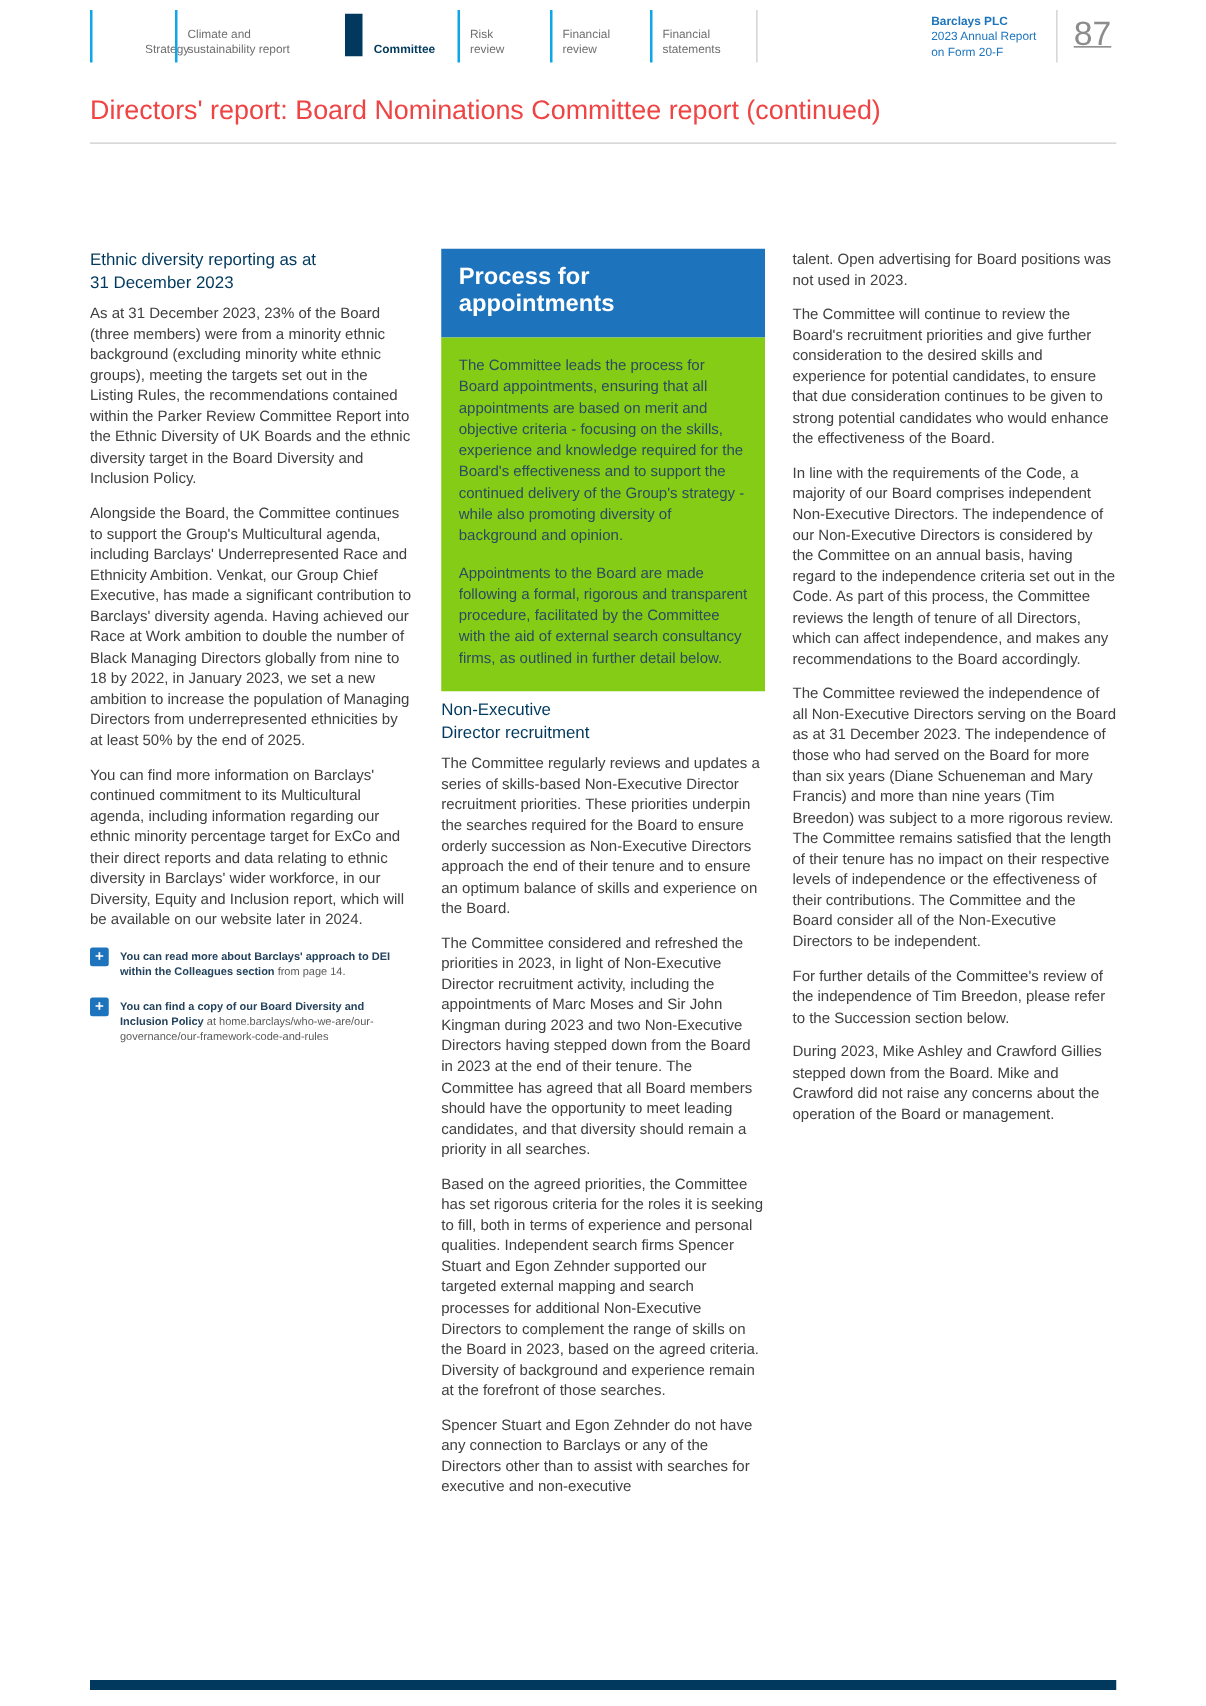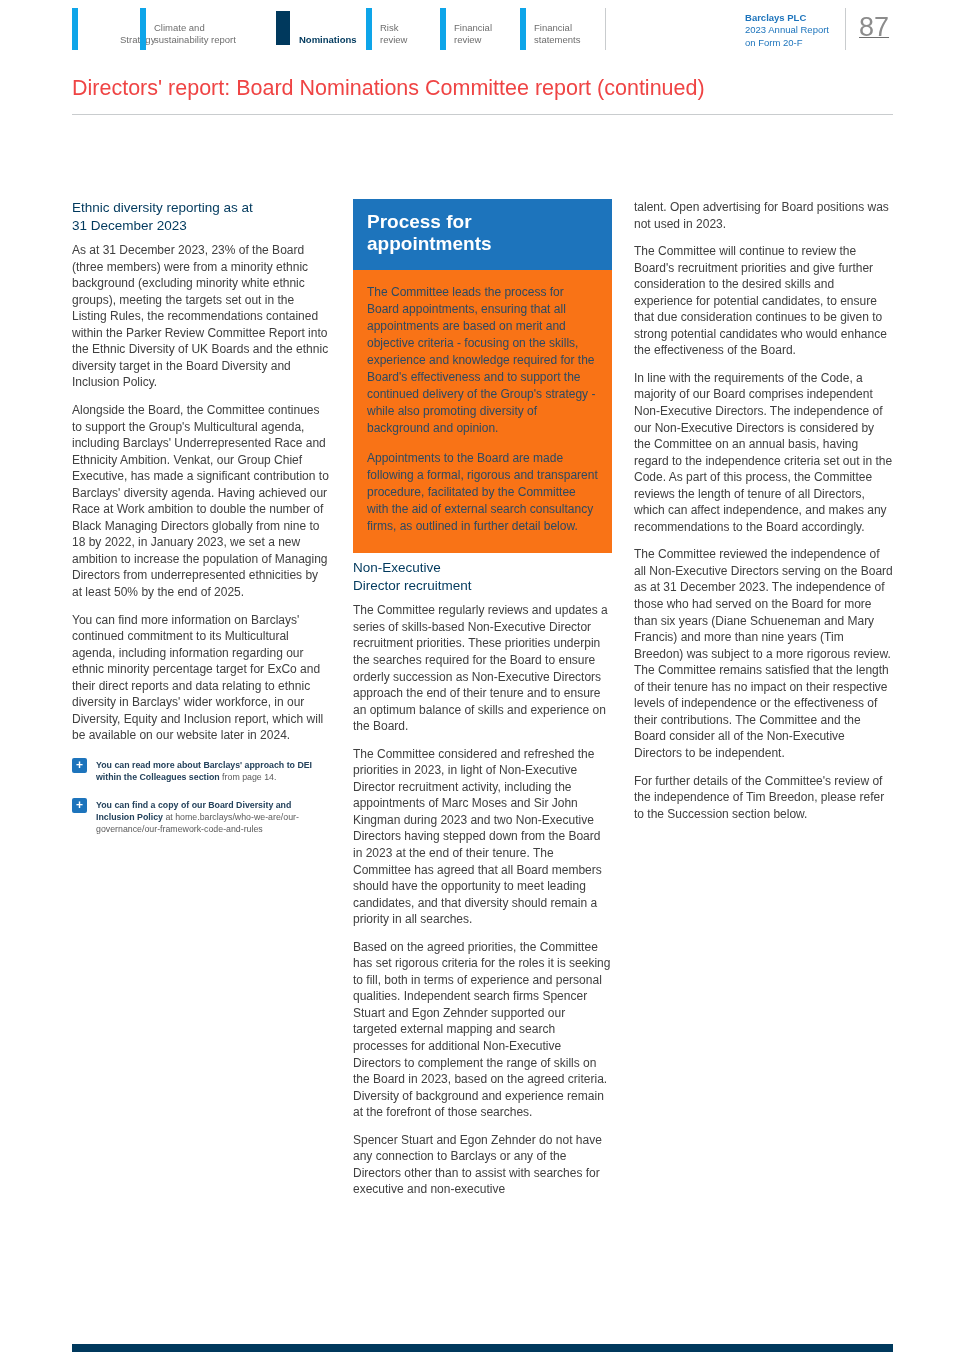--- a/index.html
+++ b/index.html
@@ -9,21 +9,21 @@
     font-family:"Liberation Sans", sans-serif;
     position:relative; overflow:hidden;
     color:#404040;
   }
   .page { position:absolute; inset:0; padding:8px 72px 0 72px; }
 
   
   .top-nav { display:flex; height:42px; font-size:9.5px; color:#6e6e6e; align-items:stretch; }
   .tab {
     display:flex; align-items:flex-end;
-    border-left:6px solid #0ea5e9;
+    border-left:2px solid #0ea5e9;
     padding:3px 6px 5px 8px;
     line-height:1.2;
   }
   .tab .lbl { white-space:pre-line; }
   .tab.t-strategy { width:68px;padding-left:42px; }
   .tab.t-climate { width:136px; }
   .tab.t-risk { width:74px; }
   .tab.t-finrev { width:80px; }
   .tab.t-finstat { width:86px; border-right:1px solid #c9ccce; }
   .tab.active { border-left:none; padding-left:0; font-weight:bold; color:#00395d; width:90px; }
@@ -48,21 +48,21 @@
   p.body { font-size:12px; line-height:1.38; color:#404040; margin-bottom:11px; }
 
   
   .panel { margin-bottom:4px; }
   .panel-header {
     background:#1d74bc; color:#ffffff;
     padding:12px 14px 14px 14px;
     font-size:19px; font-weight:bold; line-height:1.18;
     white-space:pre-line;
   }
-  .panel-body { background:#f97316; padding:14px 14px 18px 14px; }
+  .panel-body { background:#84cc16; padding:14px 14px 18px 14px; }
   .panel-body p { font-size:12px; line-height:1.42; color:#2d4a62; margin-bottom:13px; }
   .panel-body p:last-child { margin-bottom:0; }
 
   
   .callout { display:flex; gap:9px; margin-top:14px; cursor:pointer; }
   .plus-icon {
     width:15px; height:15px; flex:none; border-radius:2px;
     background:#1d74bc; color:#ffffff;
     font-size:12px; font-weight:bold; line-height:15px; text-align:center;
   }
@@ -80,21 +80,21 @@
   <header class="top-nav">
     <div class="tab t-strategy">
       <span class="lbl">Strategy</span>
     </div>
     <div class="tab t-climate">
       <span class="lbl">Climate and
 sustainability report</span>
     </div>
     <div class="tab active">
       <span class="marker"></span>
-      <span class="lbl">Nominations</span>
+      <span class="lbl">Committee</span>
     </div>
     <div class="tab t-risk">
       <span class="lbl">Risk
 review</span>
     </div>
     <div class="tab t-finrev">
       <span class="lbl">Financial
 review</span>
     </div>
     <div class="tab t-finstat">
@@ -152,18 +152,19 @@
       <p class="body">Spencer Stuart and Egon Zehnder do not have any connection to Barclays or any of the Directors other than to assist with searches for executive and non-executive</p>
     </section>
 
     <section class="col">
       <p class="body">talent. Open advertising for Board positions was not used in 2023.</p>
       <p class="body">The Committee will continue to review the Board's recruitment priorities and give further consideration to the desired skills and experience for potential candidates, to ensure that due consideration continues to be given to strong potential candidates who would enhance the effectiveness of the Board.</p>
 
       <p class="body">In line with the requirements of the Code, a majority of our Board comprises independent Non-Executive Directors. The independence of our Non-Executive Directors is considered by the Committee on an annual basis, having regard to the independence criteria set out in the Code. As part of this process, the Committee reviews the length of tenure of all Directors, which can affect independence, and makes any recommendations to the Board accordingly.</p>
       <p class="body">The Committee reviewed the independence of all Non-Executive Directors serving on the Board as at 31 December 2023. The independence of those who had served on the Board for more than six years (Diane Schueneman and Mary Francis) and more than nine years (Tim Breedon) was subject to a more rigorous review. The Committee remains satisfied that the length of their tenure has no impact on their respective levels of independence or the effectiveness of their contributions. The Committee and the Board consider all of the Non-Executive Directors to be independent.</p>
       <p class="body">For further details of the Committee's review of the independence of Tim Breedon, please refer to the Succession section below.</p>
+      <p class="body">During 2023, Mike Ashley and Crawford Gillies stepped down from the Board. Mike and Crawford did not raise any concerns about the operation of the Board or management.</p>
     </section>
 
   </main>
 
   <div class="bottom-bar"></div>
 </div>
 
 </body></html>

